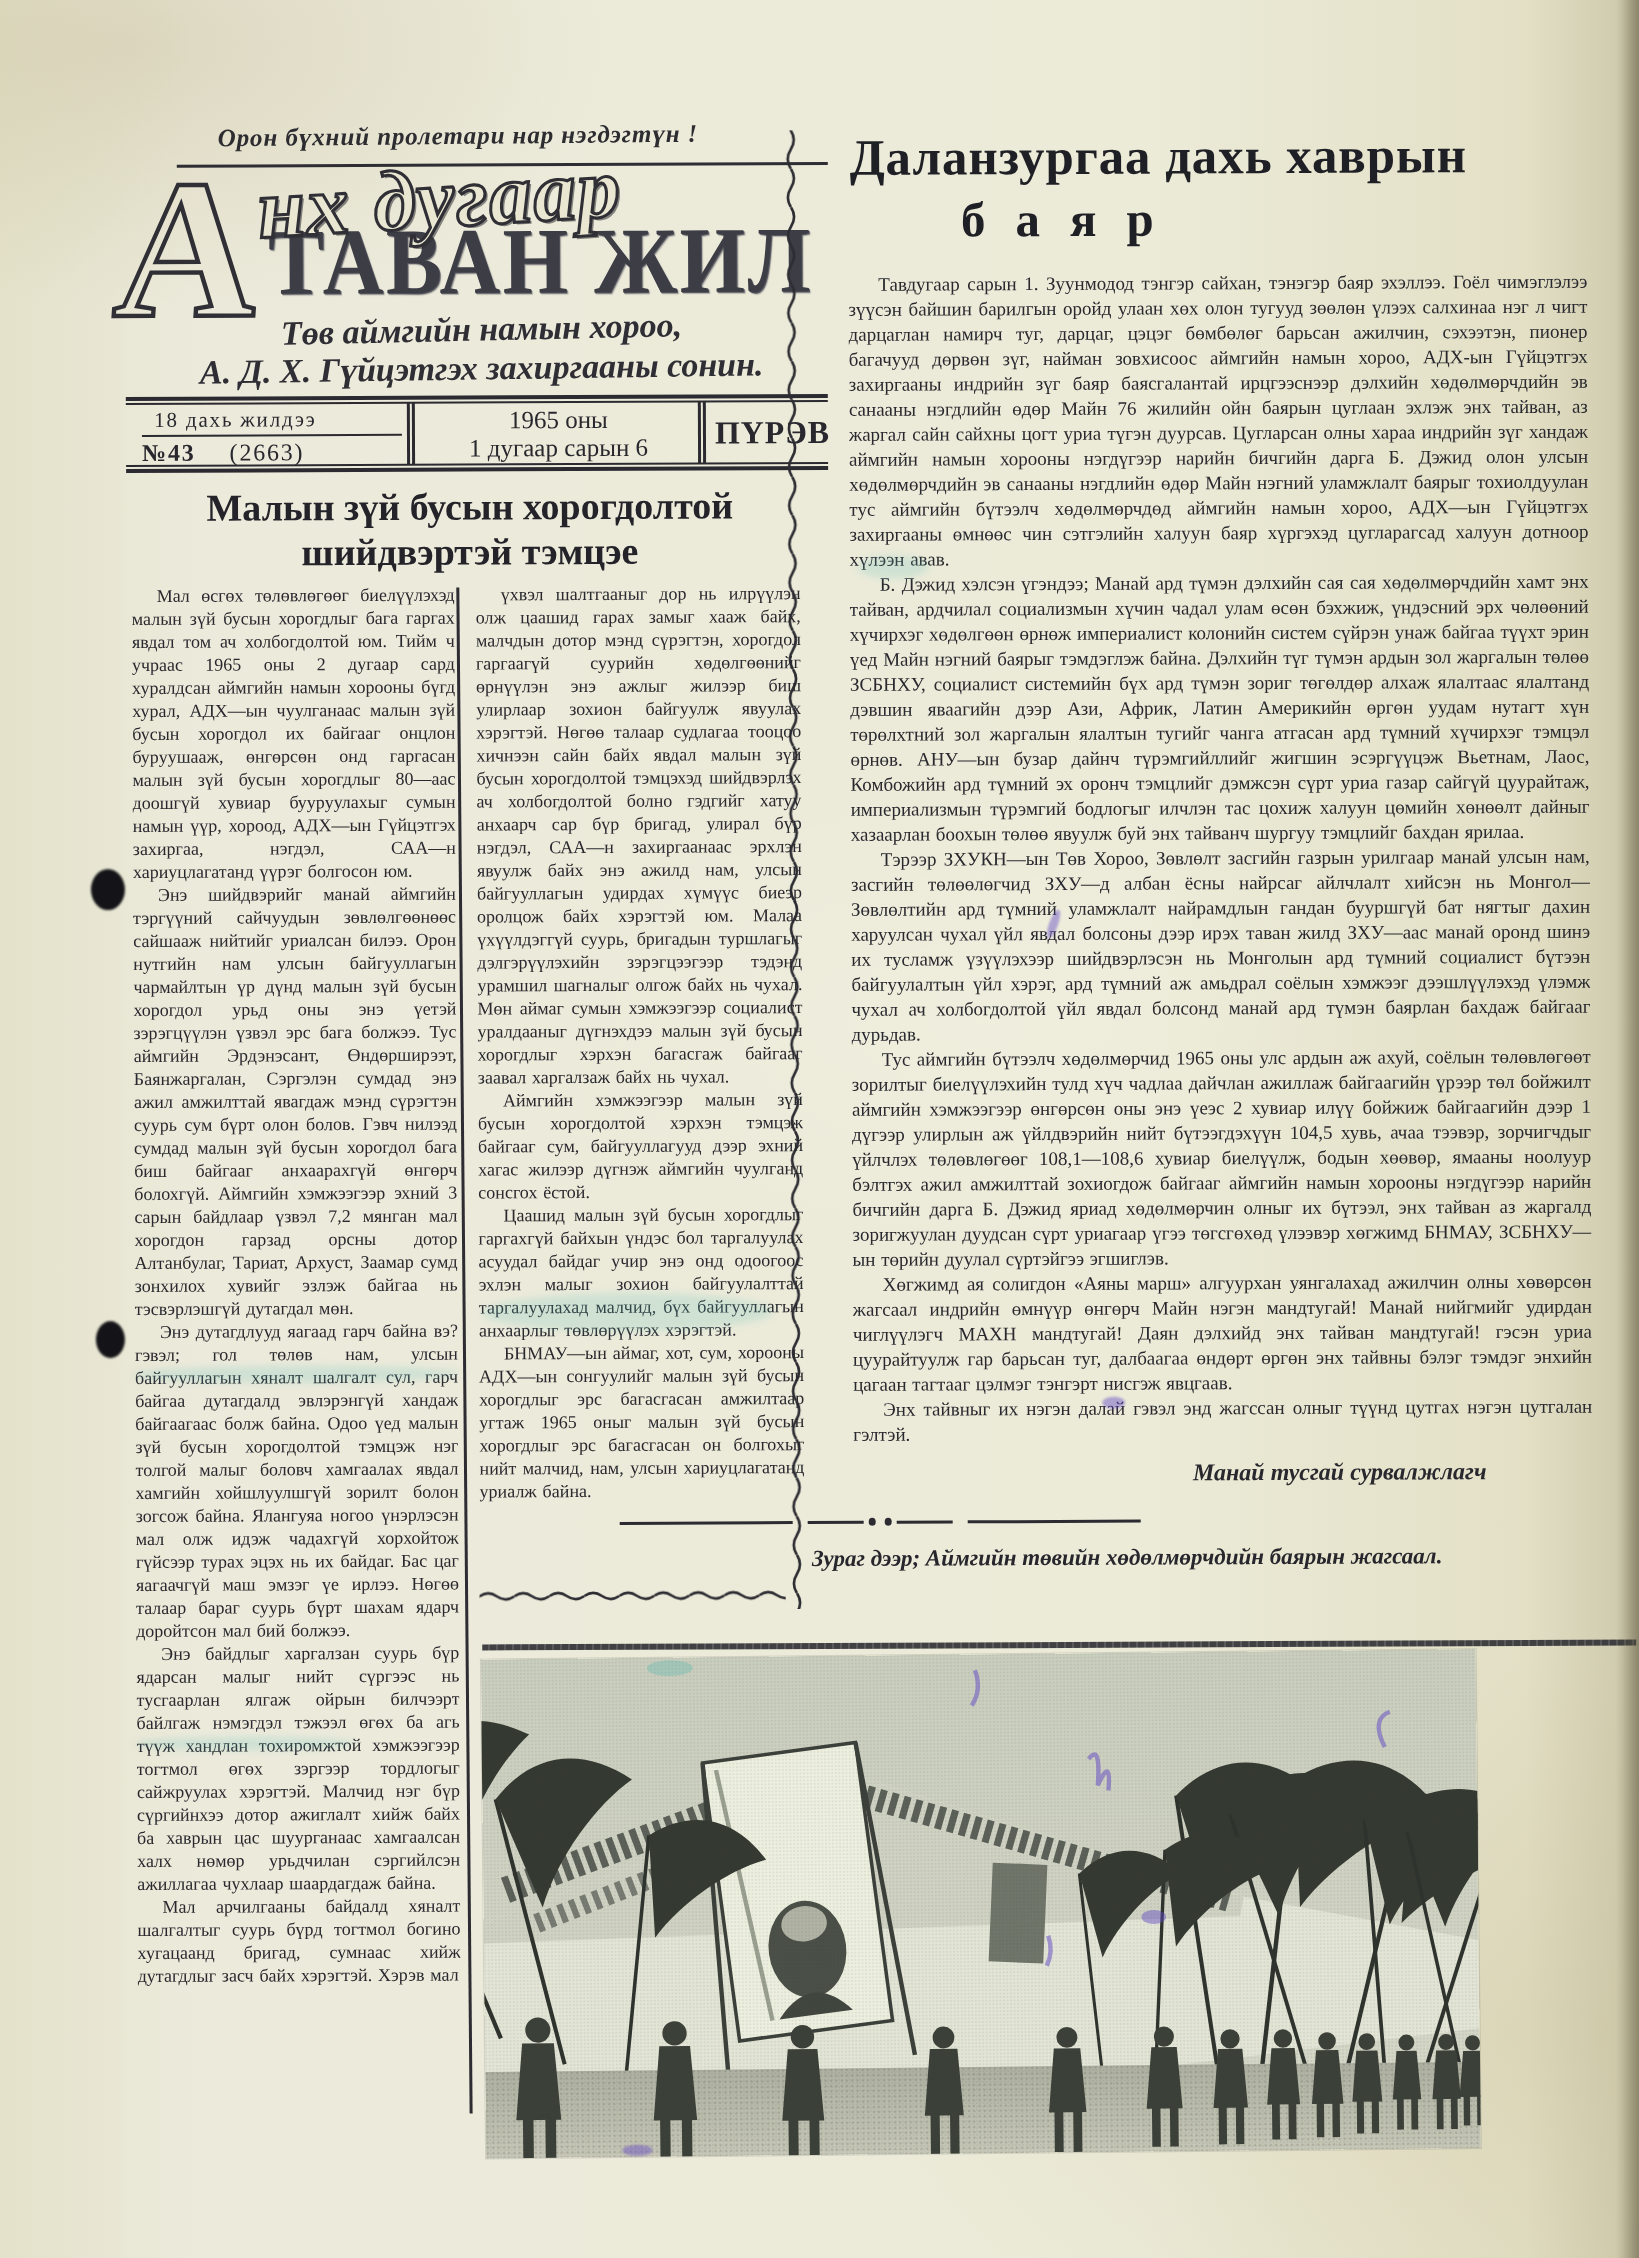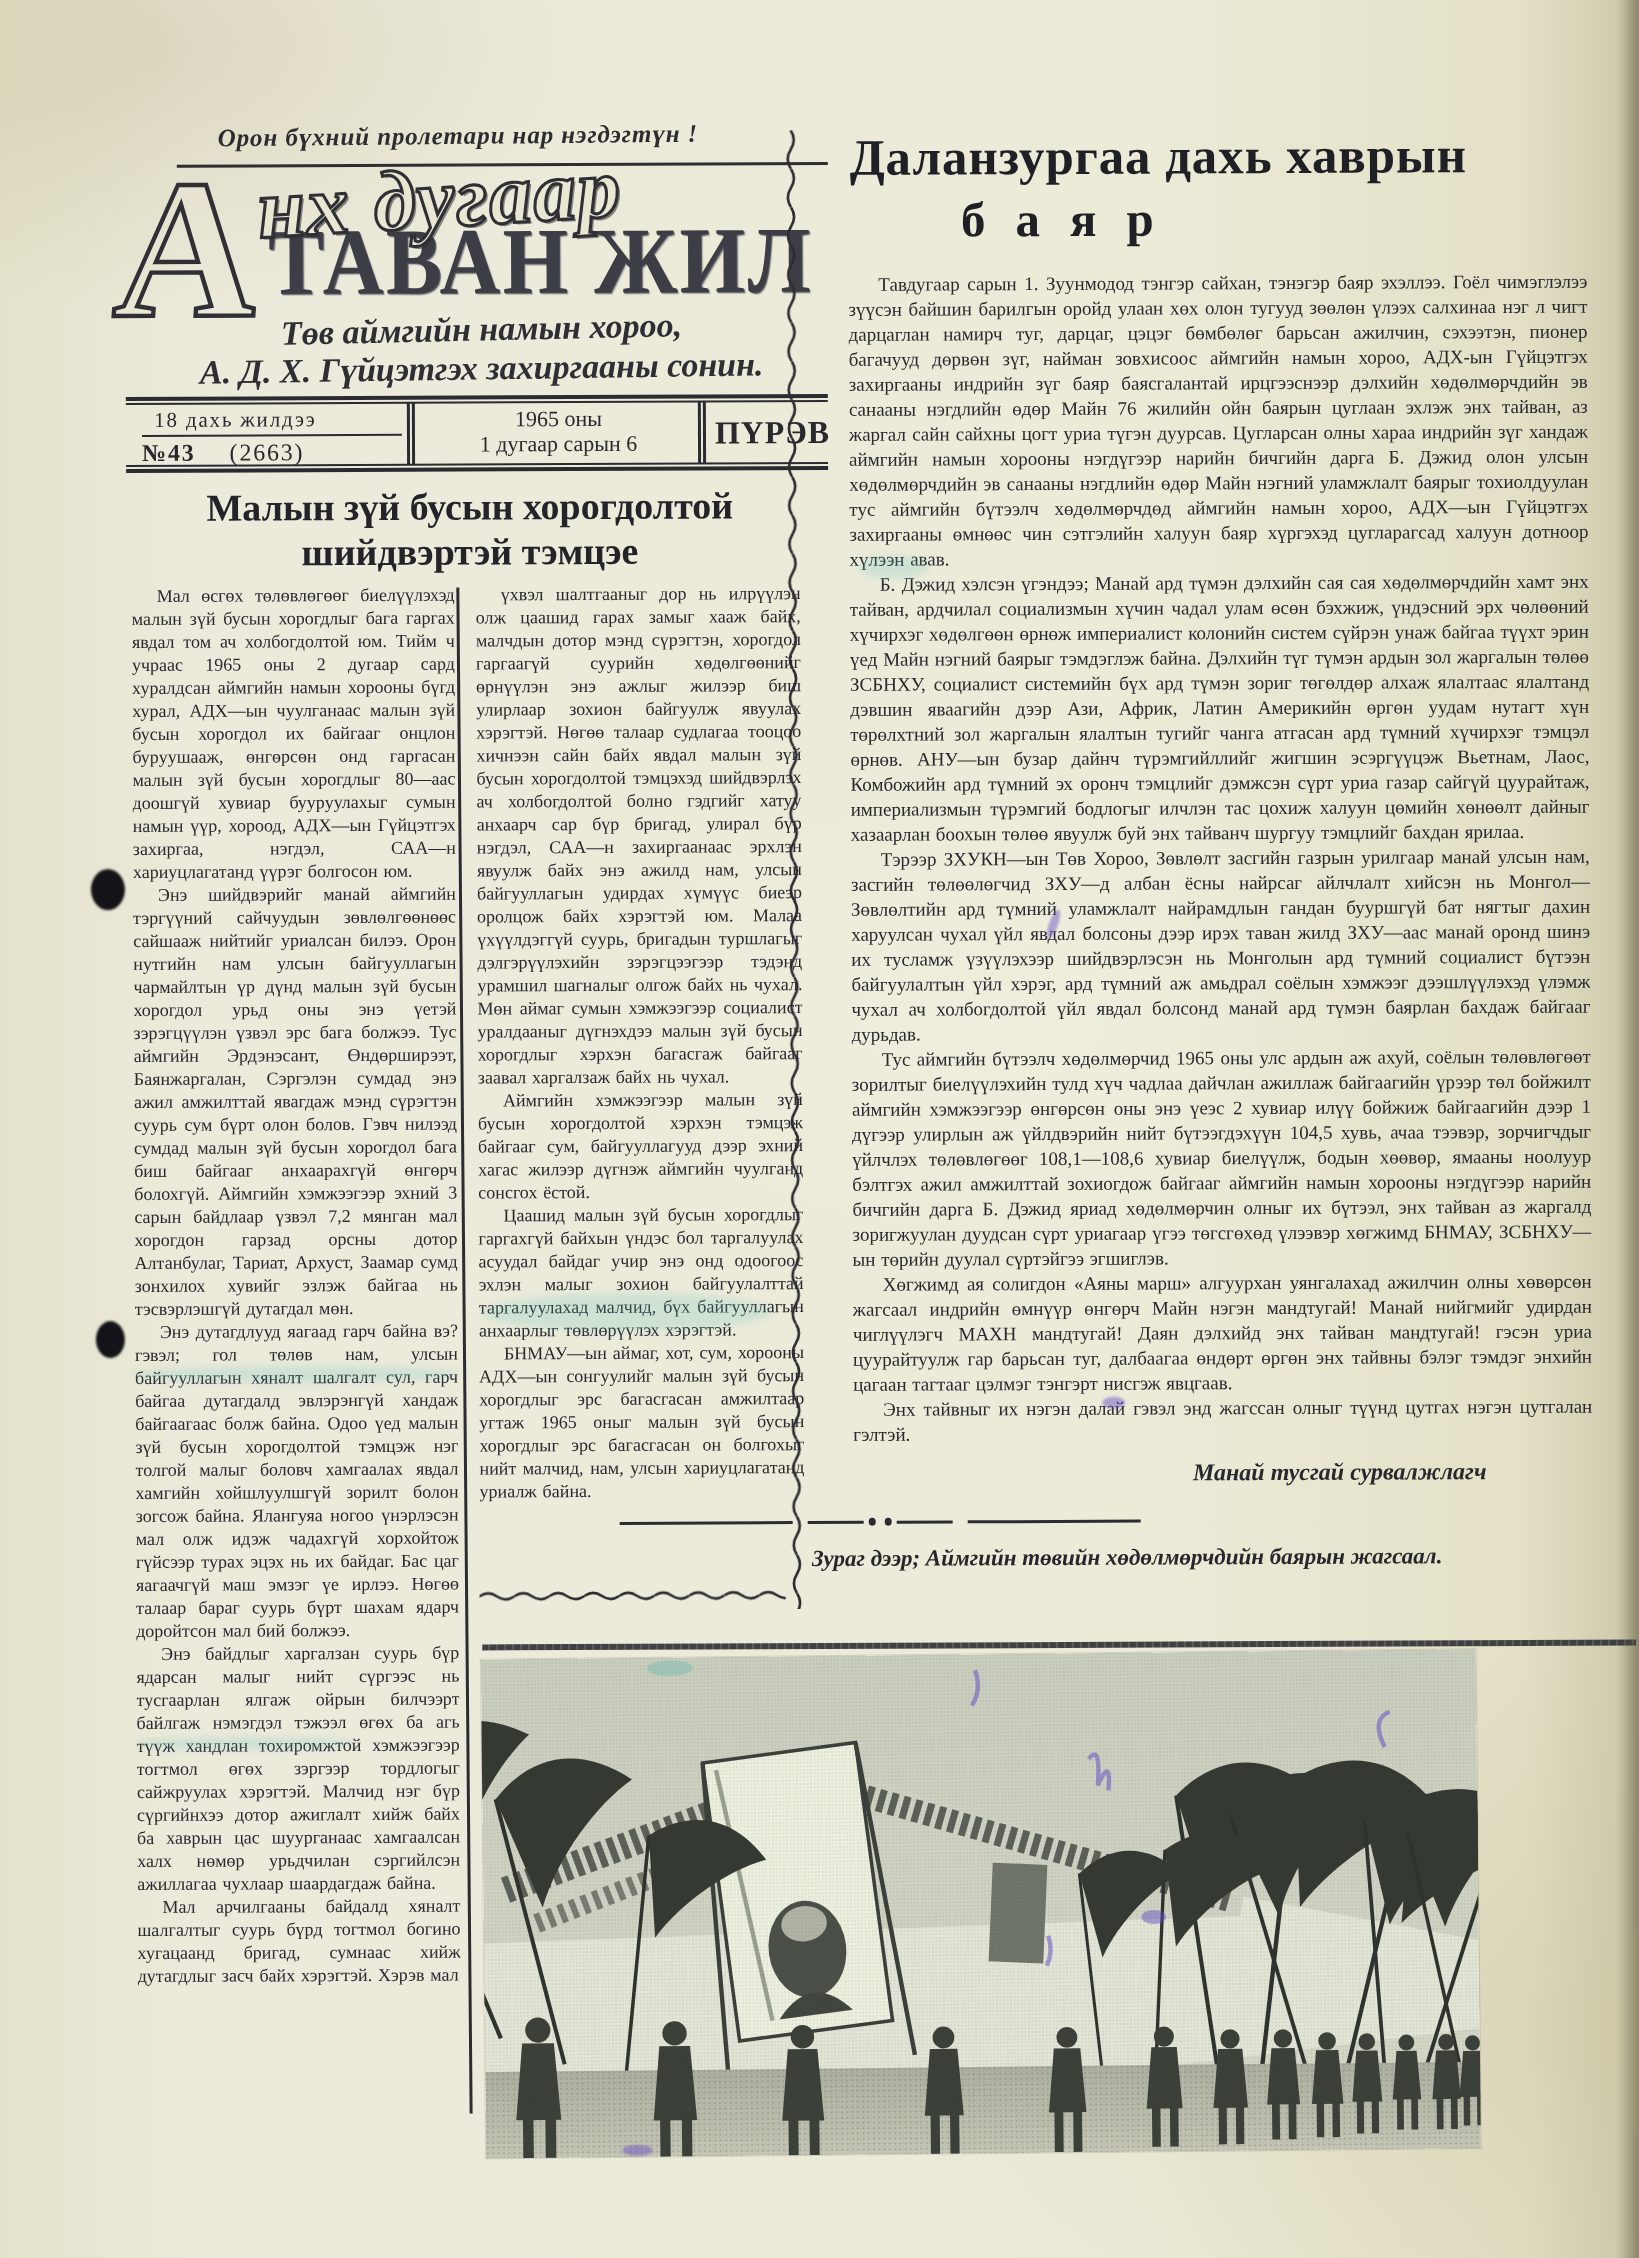--- a/index.html
+++ b/index.html
@@ -38,21 +38,21 @@
   .ib-cell{position:absolute;top:10.6px;bottom:10.6px;}
   .ib-left{left:16px;width:265px;font-size:21px;}
   .ib-left .age{display:block;padding-left:12.4px;letter-spacing:1.8px;}
   .ib-left .midrule{display:block;width:260px;height:1.8px;background:#2a2a30;margin:2.6px 0 3.5px 0;}
   .ib-left .num{display:block;font-size:24px;letter-spacing:1.8px;}
   .ib-left .num .tot{display:inline-block;margin-left:34px;}
   .ib-vsep{position:absolute;top:7px;bottom:7px;width:8.8px;}
   .ib-vsep i{position:absolute;top:0;bottom:0;width:2.6px;background:#2a2a30;display:block;}
   .ib-vsep i:first-child{left:0;} .ib-vsep i:last-child{left:5.3px;}
   .vs1{left:281px;} .vs2{left:572px;}
-  .ib-center{left:300px;width:265px;text-align:center;font-size:22px;line-height:1.15;}
+  .ib-center{left:300px;width:265px;text-align:center;font-size:25px;line-height:1.15;}
   .ib-right{left:589px;width:106px;font-size:32px;font-weight:bold;letter-spacing:0.9px;
     display:flex;align-items:center;}
 
   
   .wavy-v{position:absolute;left:788px;top:124px;width:14px;height:1491px;}
   .col-rule{position:absolute;left:462px;top:586px;width:2.6px;height:1526px;background:#2c2c32;transform:rotate(-0.25deg);}
   .wavy-h{position:absolute;left:476px;top:1588px;width:309px;height:14px;}
 
   
   .l-head{position:absolute;left:132px;top:483px;width:681px;text-align:center;font-weight:bold;

